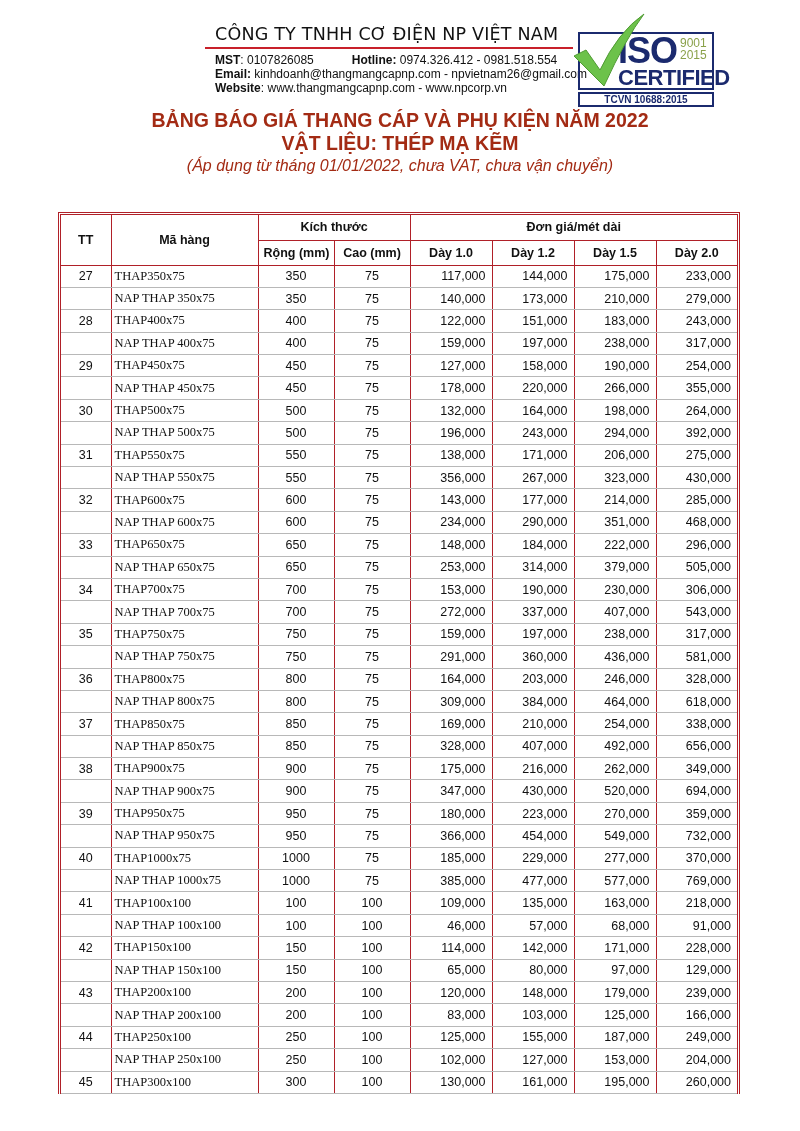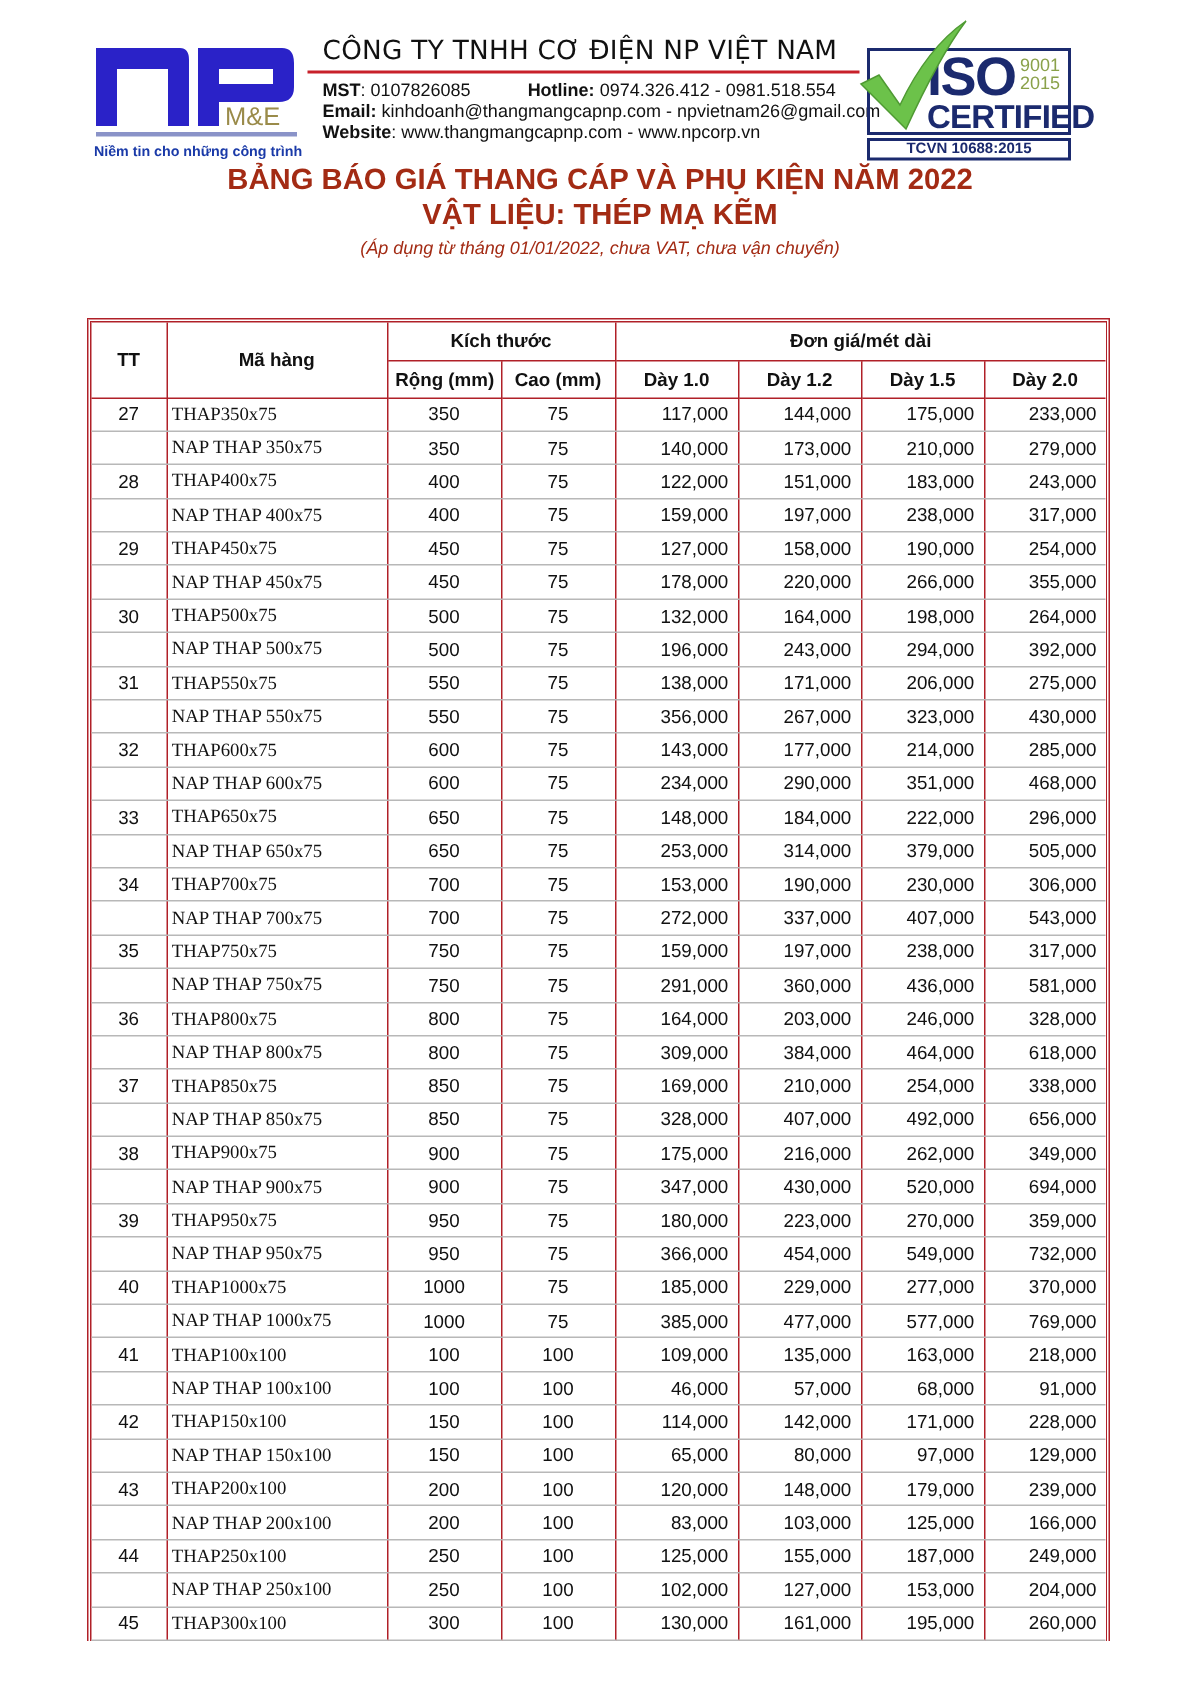--- a/index.html
+++ b/index.html
@@ -17,44 +17,35 @@
   .iso { position: absolute; left: 570px; top: 12px; width: 172px; height: 98px; }
   .iso-box { position: absolute; left: 8px; top: 20px; width: 136px; height: 58px; border: 2px solid #1b2a6e; }
   .iso-big { position: absolute; left: 48px; top: 22px; font-size: 36px; font-weight: bold; color: #1b2a6e; letter-spacing: -1px; line-height: 34px; }
   .iso-yr { position: absolute; left: 110px; top: 25px; font-size: 12px; color: #8aa14a; line-height: 12px; }
   .iso-cert { position: absolute; left: 48px; top: 55px; font-size: 22px; font-weight: bold; color: #1b2a6e; line-height: 22px; letter-spacing: -0.5px; }
   .iso-tcvn { position: absolute; left: 8px; top: 80px; width: 136px; height: 15px; border: 2px solid #1b2a6e; font-size: 10px; font-weight: bold; color: #1b2a6e; text-align: center; line-height: 11px; }
   .iso svg { position: absolute; left: 0; top: 0; }
   .titles { position: absolute; left: 0; top: 109px; width: 800px; text-align: center; color: #a32b14; }
   .title1 { font-size: 19.5px; font-weight: bold; line-height: 23px; }
   .title2 { font-size: 19.5px; font-weight: bold; line-height: 23px; }
-  .subtitle { font-size: 12px; font-style: italic; line-height: 17px; margin-top: 2px; }
+  .subtitle { font-size: 16px; font-style: italic; line-height: 17px; margin-top: 2px; }
   .table-wrap { position: absolute; left: 58px; top: 212px; width: 682px; border-left: 3px double #b02028; border-right: 3px double #b02028; border-top: 3px double #b02028; }
   table { border-collapse: collapse; width: 676px; table-layout: fixed; font-size: 12.5px; }
   th, td { border-right: 1.5px solid #b02028; border-bottom: 1.5px solid #b8b8b8; height: 22.4px; padding: 0 5px; white-space: nowrap; }
   th:last-child, td:last-child { border-right: none; }
   thead th { font-weight: bold; font-size: 12.5px; border-bottom: 1.5px solid #b02028; height: 25px; }
   td.tt { text-align: center; }
   td.code { text-align: left; padding-left: 3px; font-family: Liberation Serif, serif; }
   td.num { text-align: center; }
   td.price { text-align: right; padding-right: 6px; }
 </style>
 </head>
 <body>
 
 <div class="header">
-  <div class="logo">
-    <svg width="140" height="66" viewBox="0 0 140 66">
-      <path d="M2 2 H58 Q64 2 64 10 V54 H50 V16 H16 V54 H2 Z" fill="#2a22c8"></path>
-      <path d="M70 2 H126 Q134 2 134 12 V28 Q134 38 124 38 H84 V54 H70 Z M84 16 V26 H120 V16 Z" fill="#2a22c8"></path>
-      <text x="88" y="53" font-family="Liberation Sans, sans-serif" font-size="17" fill="#9a8b4a">M&amp;E</text>
-      <rect x="2" y="58" width="134" height="3" fill="#8a93c8"></rect>
-    </svg>
-    <div class="logo-tagline">Niềm tin cho những công trình</div>
-  </div>
 
   <div class="company">
     <div class="company-name">CÔNG TY TNHH CƠ ĐIỆN NP VIỆT NAM</div>
     <div class="company-rule"></div>
     <div class="info">
       <div><b>MST</b><span>: 0107826085</span><span class="gap"></span><b>Hotline:</b><span> 0974.326.412 - 0981.518.554</span></div>
       <div><b>Email:</b><span> kinhdoanh@thangmangcapnp.com - npvietnam26@gmail.com</span></div>
       <div><b>Website</b><span>: www.thangmangcapnp.com - www.npcorp.vn</span></div>
     </div>
   </div>

